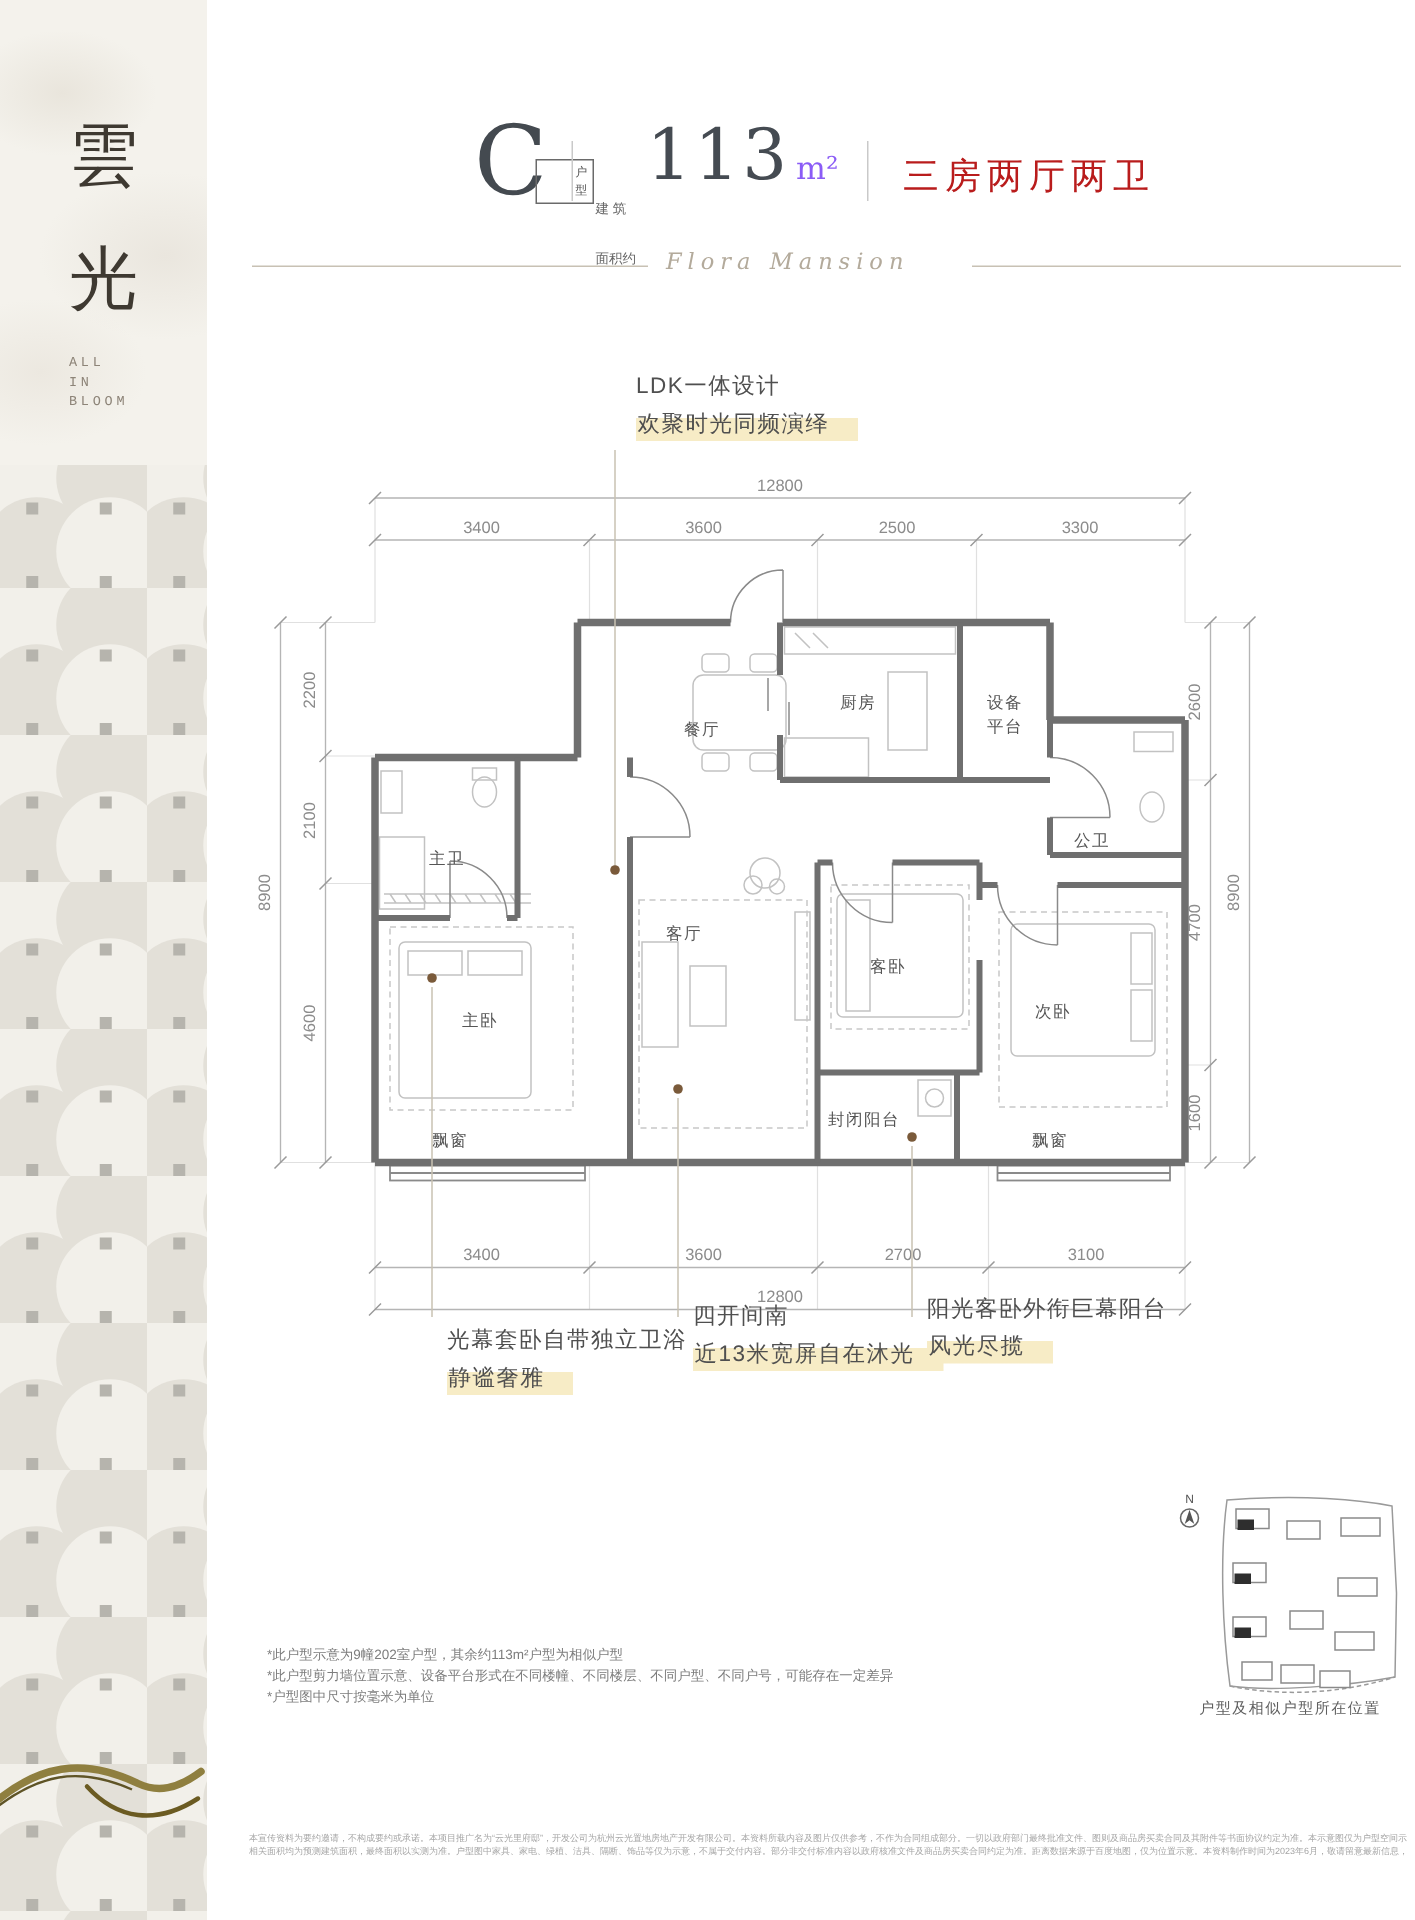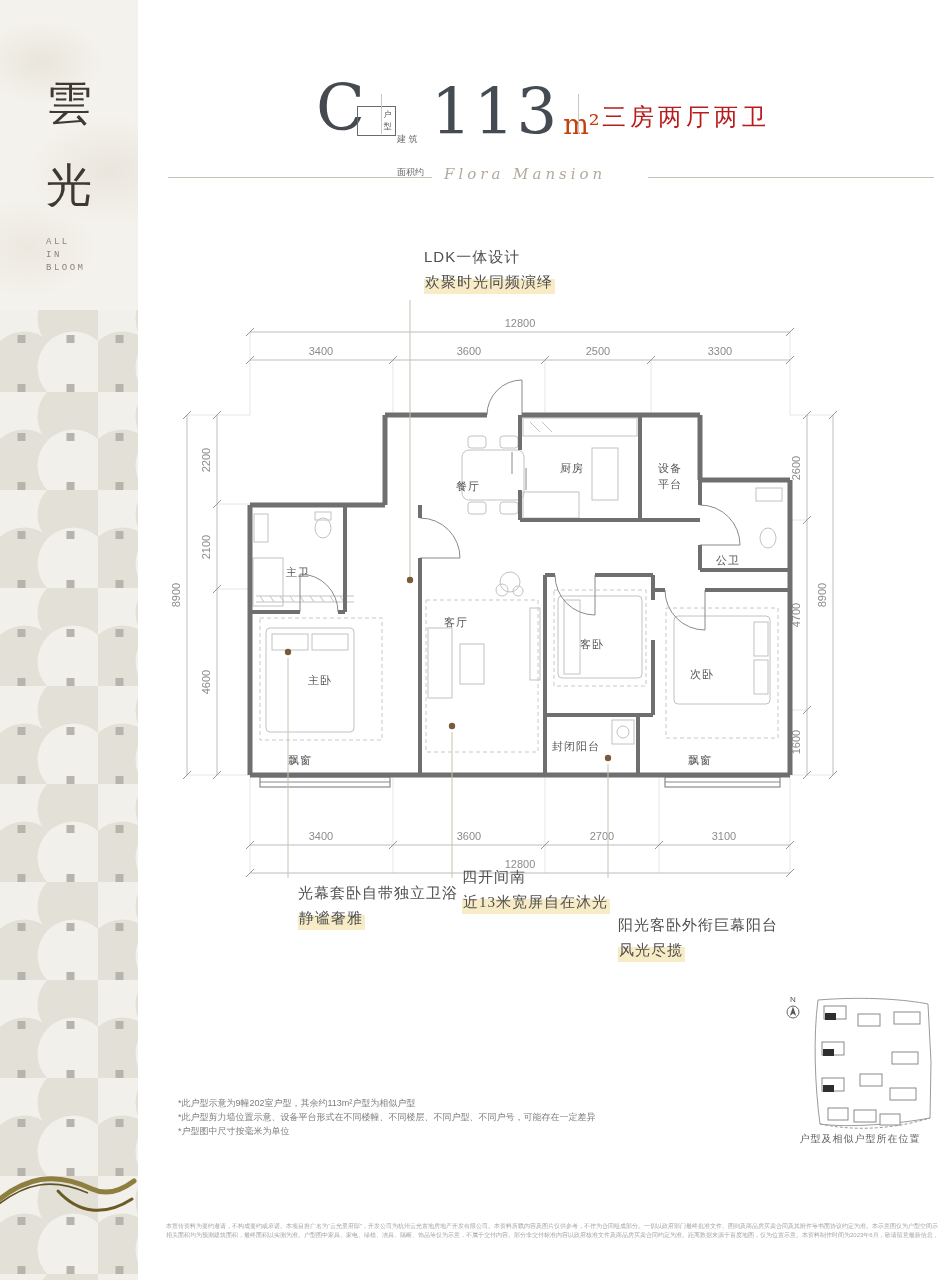--- a/index.html
+++ b/index.html
@@ -21,33 +21,33 @@
       font-size:9px;letter-spacing:2.5px;line-height:13px;color:#8d8478;}
 
   
   #unit-letter{left:316px;top:76px;font-family:"DejaVu Serif","Liberation Serif",serif;
       font-size:64px;line-height:1;color:#444a50;}
   #unit-badge{left:357px;top:106px;width:15px;height:26px;border:1px solid #6a6a6a;
       font-size:8px;line-height:12px;text-align:center;color:#555;padding-top:2px;padding-left:22px;}
   .vdiv{width:1px;background:#c9c9c9;}
   #area-prefix{left:397px;top:112px;font-size:9px;line-height:11px;color:#666;white-space:pre;}
   #area-group{left:431px;top:80px;display:flex;align-items:baseline;}
-  #area-value{font-family:"DejaVu Serif","Liberation Serif",serif;font-size:64px;line-height:1;
+  #area-value{font-family:"DejaVu Serif","Liberation Serif",serif;font-size:47px;line-height:1;
       color:#454b52;letter-spacing:2px;}
-  #area-unit{font-family:"DejaVu Serif","Liberation Serif",serif;font-size:27px;color:#c2410c;margin-left:4px;}
+  #area-unit{font-family:"DejaVu Serif","Liberation Serif",serif;font-size:21px;color:#8b5cf6;margin-left:4px;}
   #rooms-label{left:602px;top:101px;font-size:24px;letter-spacing:4px;color:#b91c1c;}
   .hrule{height:1px;background:#c8c1b4;}
   #script-title{left:444px;top:165px;width:190px;text-align:left;
       font-family:"DejaVu Serif","Liberation Serif",serif;font-style:italic;
       font-size:15px;letter-spacing:4px;color:#b3aa9b;}
 
   
   .co-l1{font-size:15px;color:#4f4f4f;letter-spacing:1px;}
   .co-l2{margin-top:6px;font-size:15px;color:#4f4f4f;letter-spacing:1px;}
-  .hl{background:linear-gradient(rgba(0,0,0,0) 28%, #f7ecc6 28%);display:inline-block;padding:0 2px 2px 1px;font-family:Liberation Serif, serif;}
+  .hl{background:linear-gradient(rgba(0,0,0,0) 28%, #f7ecc6 28%);display:inline-block;padding:0 19px 2px 1px;}
 
   
   #footnotes{left:178px;top:1096px;font-size:9px;line-height:14px;color:#7d7d7d;}
   #minimap-caption{left:770px;top:1132px;width:180px;text-align:center;font-size:10px;
       letter-spacing:1px;color:#5f5f5f;}
   #legal{left:166px;top:1222px;width:772px;font-size:6px;line-height:9px;color:#a6a6a6;}
   #legal div{white-space:nowrap;overflow:hidden;}
 
   svg text{font-family:"Liberation Sans",sans-serif;}
   .roomlab{font-size:11px;fill:#555;letter-spacing:1px;}
@@ -307,21 +307,21 @@
     <div class="co-l2">
       <span class="hl">静谧奢雅</span>
     </div>
   </div>
   <div class="abs" style="left:462px;top:868px">
     <div class="co-l1">四开间南</div>
     <div class="co-l2">
       <span class="hl">近13米宽屏自在沐光</span>
     </div>
   </div>
-  <div class="abs" style="left:618px;top:916px">
+  <div class="abs" style="left:618px;top:863px">
     <div class="co-l1">阳光客卧外衔巨幕阳台</div>
     <div class="co-l2">
       <span class="hl">风光尽揽</span>
     </div>
   </div>
 
   <div class="abs" id="footnotes">
     <div>*此户型示意为9幢202室户型，其余约113m²户型为相似户型</div>
     <div>*此户型剪力墙位置示意、设备平台形式在不同楼幢、不同楼层、不同户型、不同户号，可能存在一定差异</div>
     <div>*户型图中尺寸按毫米为单位</div>

